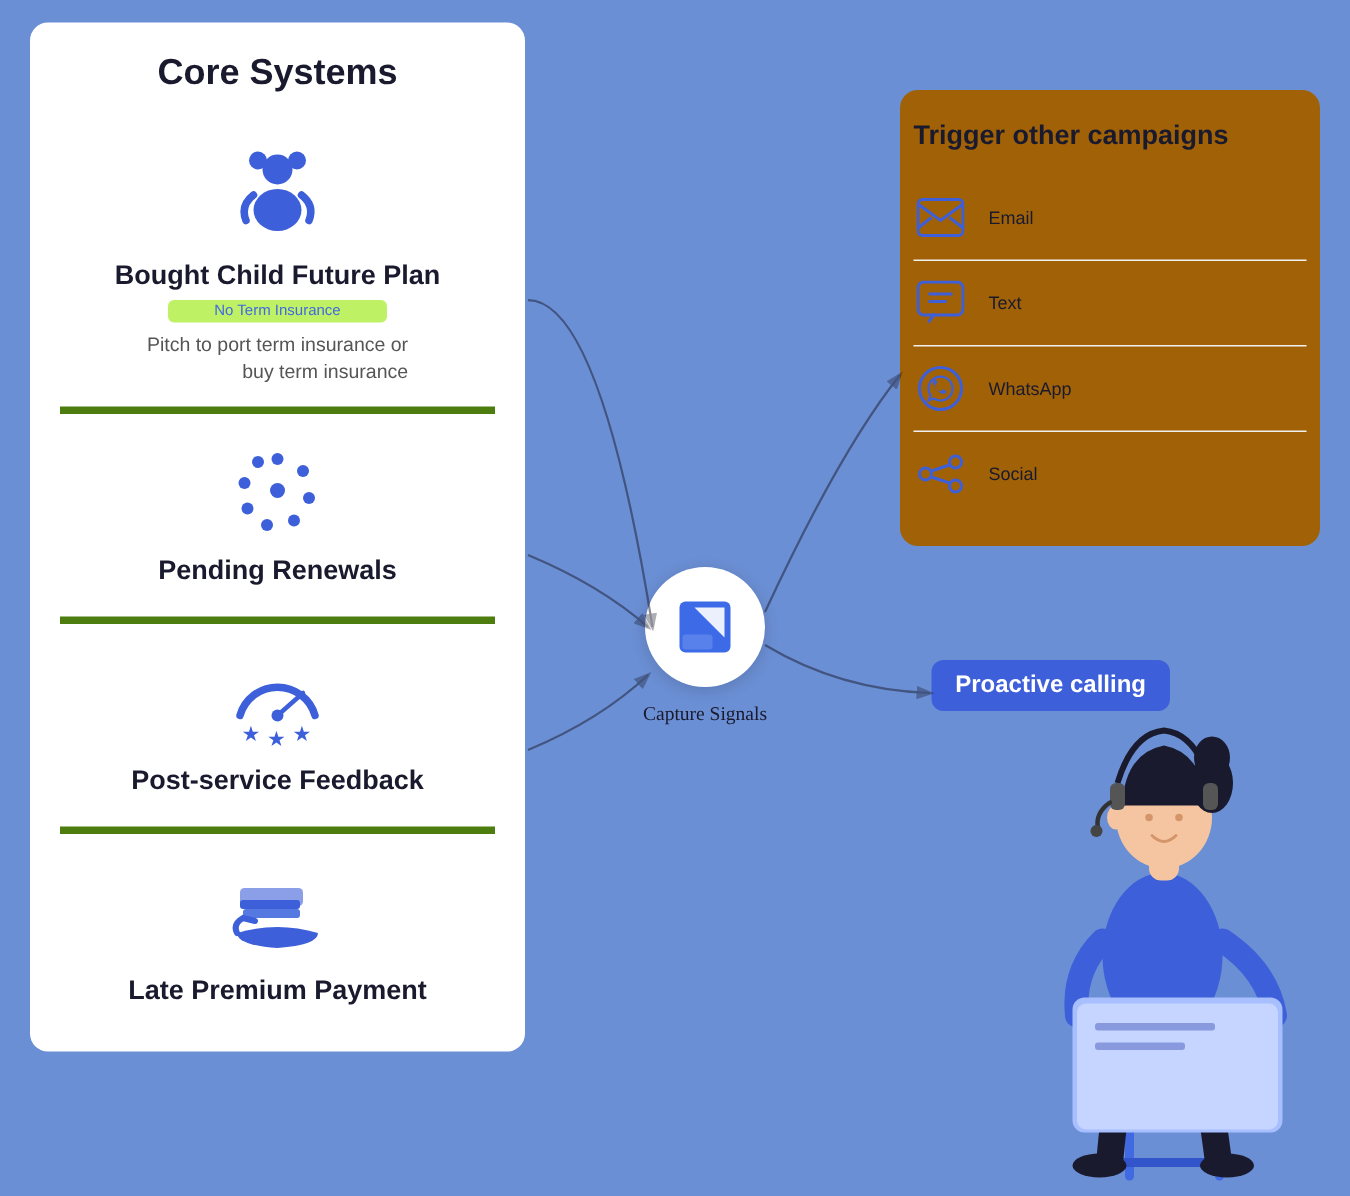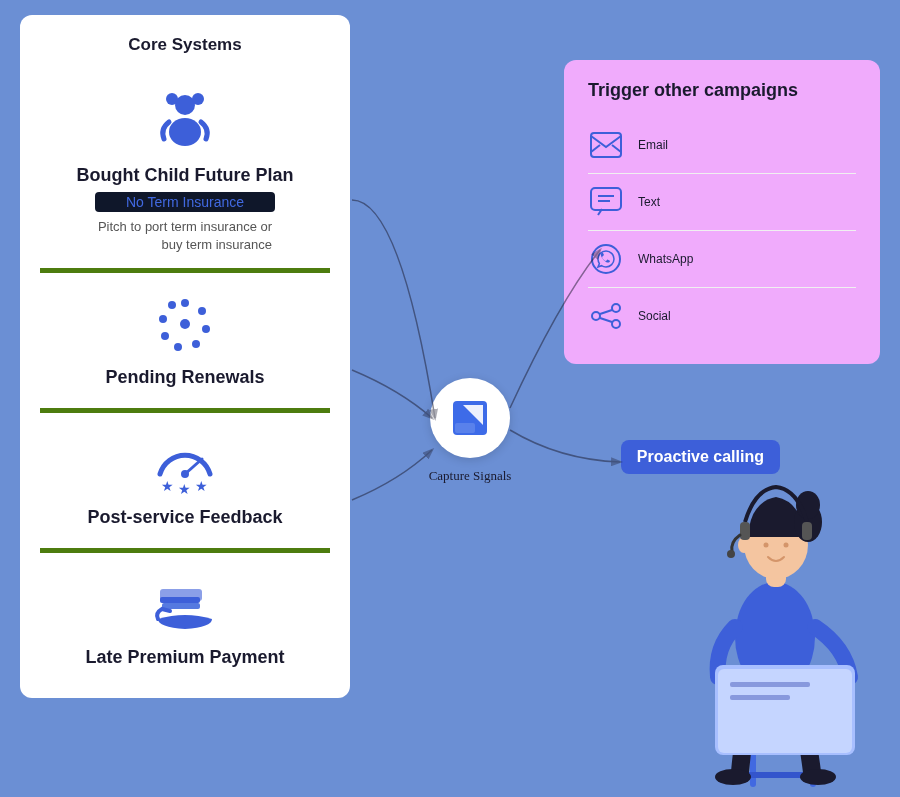--- a/index.html
+++ b/index.html
@@ -18,21 +18,21 @@
       left: 20px;
       top: 15px;
       width: 330px;
       background: white;
       border-radius: 12px;
       padding: 20px 20px 20px 20px;
     }
 
     .card-title {
       text-align: center;
-      font-size: 17px;
+      font-size: 24px;
       font-weight: 700;
       color: #1a1a2e;
       margin-bottom: 16px;
     }
 
     .section-item {
       display: flex;
       flex-direction: column;
       align-items: center;
       padding: 16px 0 14px;
@@ -49,45 +49,45 @@
 
     .item-title {
       font-size: 18px;
       font-weight: 700;
       color: #1a1a2e;
       margin-bottom: 6px;
       text-align: center;
     }
 
     .tag-badge {
-      background: #0f172a;
+      background: #bef264;
       color: #4169e1;
       border-radius: 4px;
       padding: 2px 31px;
-      font-size: 14px;
+      font-size: 10px;
       margin-bottom: 6px;
       display: inline-block;
     }
 
     .item-desc {
       font-size: 13px;
       color: #555;
       text-align: right;
       line-height: 1.4;
     }
 
     
     .trigger-card {
       position: absolute;
       right: 20px;
       top: 60px;
-      width: 316px;
-      background: #f0abfc;
+      width: 280px;
+      background: #a16207;
       border-radius: 12px;
-      padding: 20px 24px;
+      padding: 20px 9px;
     }
 
     .trigger-title {
       font-size: 18px;
       font-weight: 700;
       color: #1a1a2e;
       margin-bottom: 16px;
     }
 
     .channel-item {

